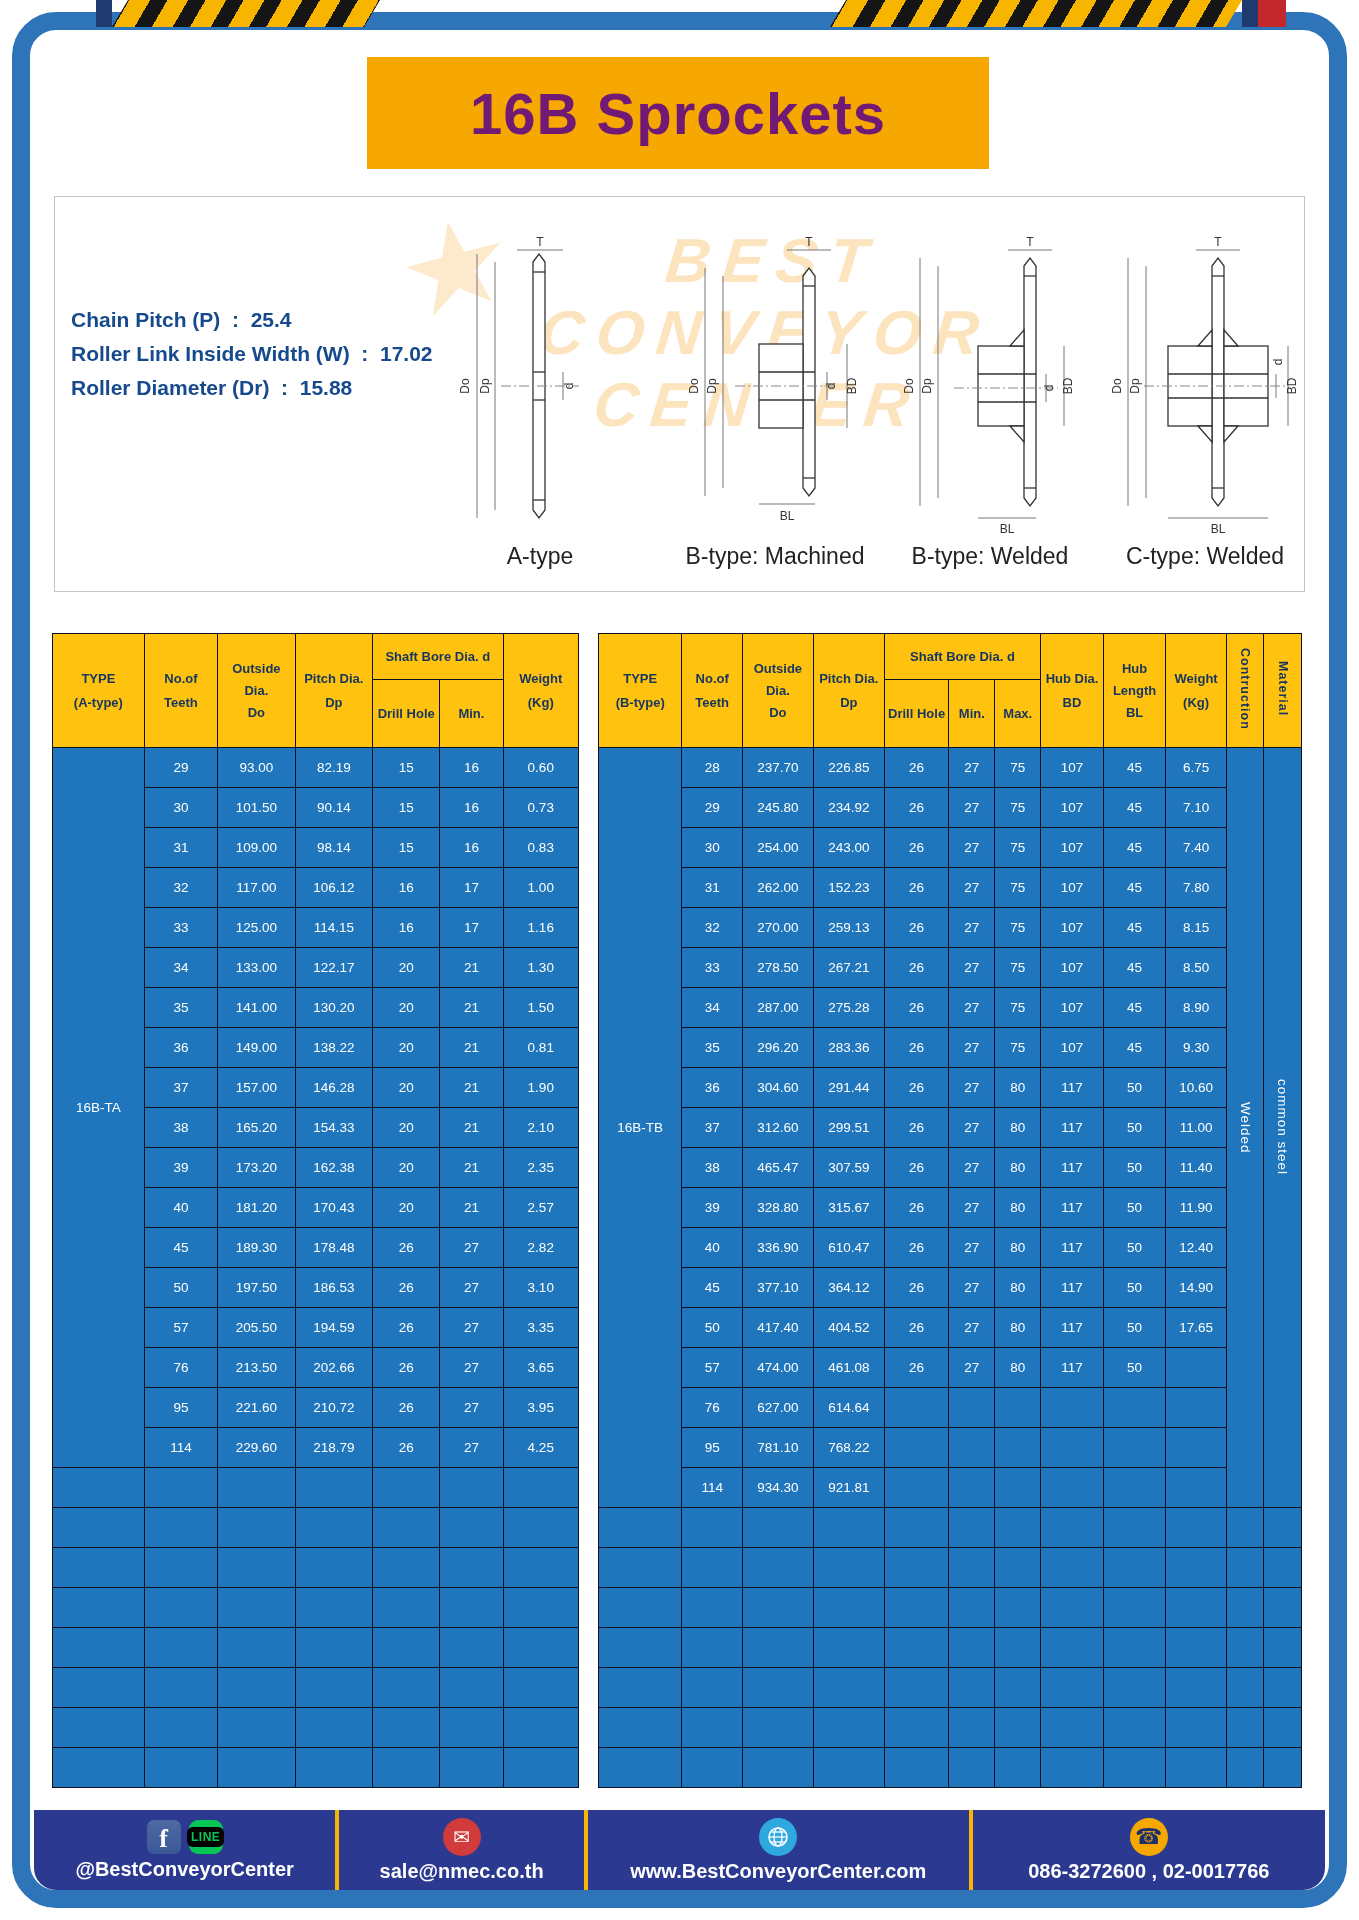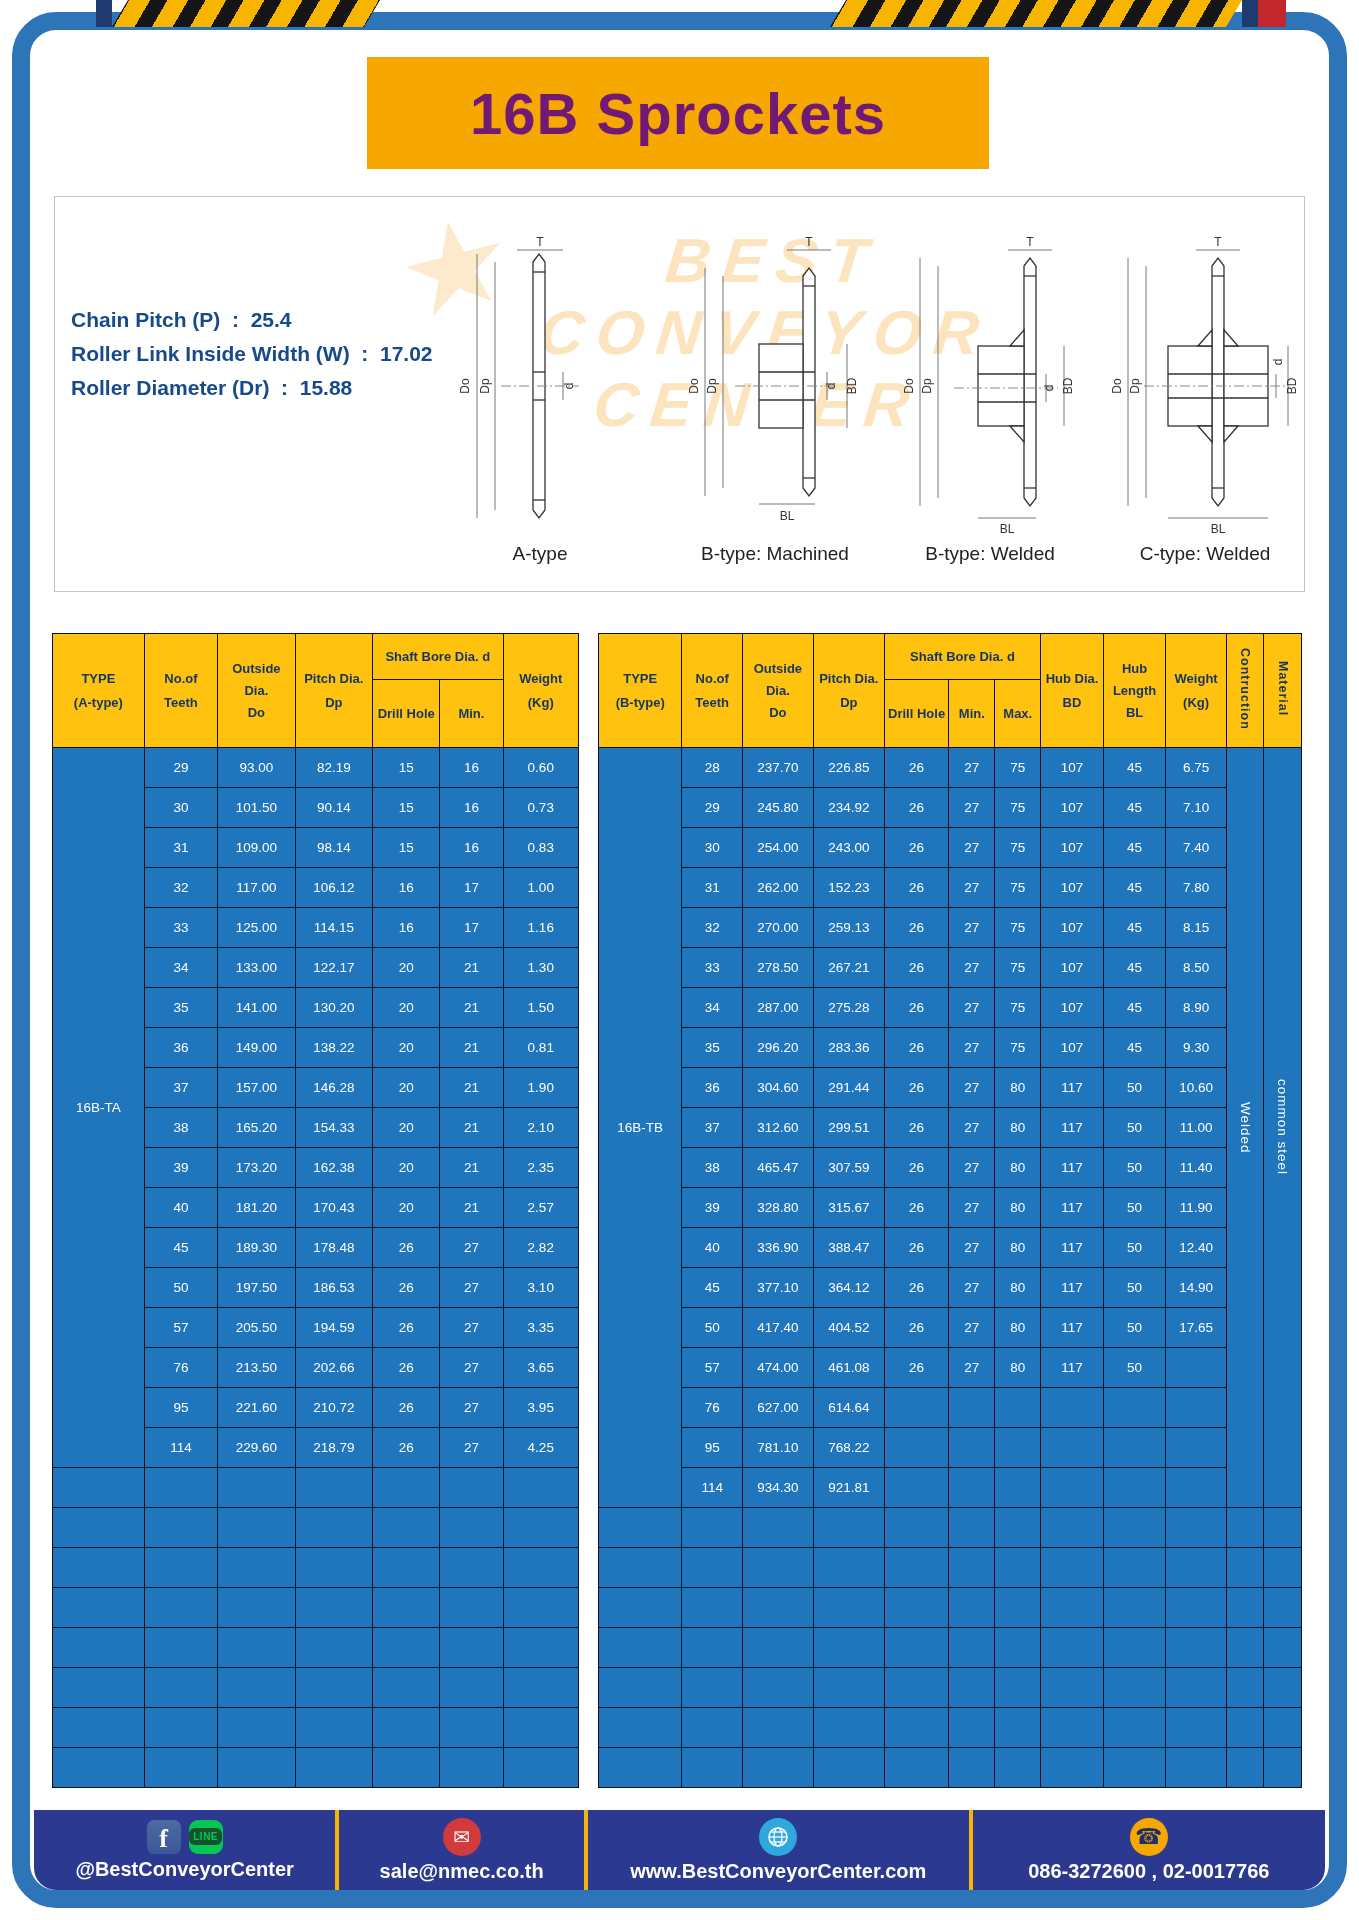--- a/index.html
+++ b/index.html
@@ -42,21 +42,21 @@
     text-align:center; transform:skewX(-6deg);
     color:rgba(246,166,40,0.30); font-weight:bold; font-style:italic;
     font-size:62px; letter-spacing:12px; line-height:72px; user-select:none;
   }
   .watermark .star {
     position:absolute; left:-36px; top:6px; font-size:110px; font-style:normal;
     color:rgba(246,166,40,0.24); transform:rotate(-15deg); letter-spacing:0;
   }
   .draw { position:absolute; top:36px; height:340px; z-index:1; display:flex; flex-direction:column; align-items:center; }
   .draw svg { display:block; }
-  .draw .cap { font-size:19px; color:#222; margin-top:4px; }
+  .draw .cap { font-size:23px; color:#222; margin-top:4px; }
   .dim-line { stroke:#777; stroke-width:1; }
   .outline  { stroke:#333; stroke-width:1.3; fill:#ffffff; }
   .cl { stroke:#888; stroke-width:1; stroke-dasharray:10 3 2 3; }
   .dtext { font-size:12px; fill:#333; }
 
   
   table.tbl { border-collapse:collapse; table-layout:fixed; position:absolute; z-index:3; background:#1F76BC; }
   .tbl th, .tbl td { border:1.6px solid #0D1020; box-sizing:border-box; }
   .tbl thead th {
     background:#FFC20E; color:#16355F; font-weight:bold; font-size:13px;
@@ -92,22 +92,22 @@
   .fb {
     width:34px; height:34px; border-radius:7px; background:linear-gradient(#4e69a2,#3b5998);
     color:#fff; font-family:"Liberation Serif", serif; font-weight:bold; font-size:26px;
     display:flex; align-items:flex-end; justify-content:center; line-height:30px;
   }
   .line-badge {
     width:34px; height:34px; border-radius:9px; background:#06C755;
     display:flex; align-items:center; justify-content:center;
   }
   .line-badge .bubble {
-    background:#14532d; border-radius:6px; padding:3px 4px;
-    color:#06C755; font-weight:bold; font-size:10px; letter-spacing:0.5px;
+    background:#000000; border-radius:6px; padding:3px 4px;
+    color:#06C755; font-weight:bold; font-size:12px; letter-spacing:0.5px;
   }
   .circ { width:38px; height:38px; border-radius:50%; display:flex; align-items:center; justify-content:center; }
   .circ.mail { background:#D23B3B; color:#fff; font-size:20px; }
   .circ.globe { background:#2FA8E0; }
   .circ.phone { background:#F7A800; color:#1B2F6E; font-size:22px; }
 </style>
 </head>
 <body>
 
 <div>
@@ -696,21 +696,21 @@
           <td>26</td>
           <td>27</td>
           <td>80</td>
           <td>117</td>
           <td>50</td>
           <td>11.90</td>
         </tr>
         <tr>
           <td>40</td>
           <td>336.90</td>
-          <td>388.47</td>
+          <td>610.47</td>
           <td>26</td>
           <td>27</td>
           <td>80</td>
           <td>117</td>
           <td>50</td>
           <td>12.40</td>
         </tr>
         <tr>
           <td>45</td>
           <td>377.10</td>

